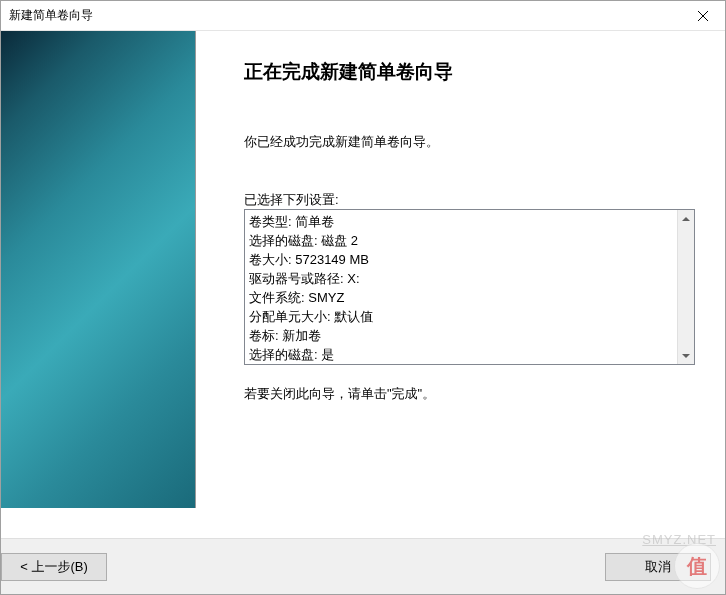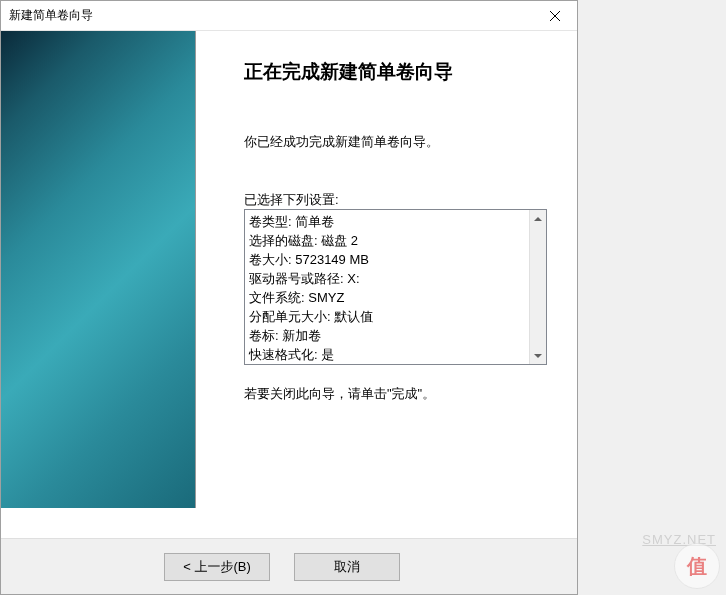--- a/index.html
+++ b/index.html
@@ -6,21 +6,21 @@
     body {
       font-family: "Microsoft YaHei", "Segoe UI", Tahoma, sans-serif;
       font-size: 12px;
       background: #f0f0f0;
       width: 726px;
       height: 595px;
       overflow: hidden;
       position: relative;
     }
     .window {
-      width: 578px;
+      width: 726px;
       height: 595px;
       background: #ffffff;
       border: 1px solid #a0a0a0;
       display: flex;
       flex-direction: column;
     }
     .titlebar {
       height: 30px;
       display: flex;
       align-items: center;
@@ -109,21 +109,21 @@
       font-size: 13px;
       color: #000;
       margin-top: 20px;
     }
     .footer {
       height: 56px;
       border-top: 1px solid #dfdfdf;
       background: #f0f0f0;
       display: flex;
       align-items: center;
-      justify-content: center;
+      justify-content: space-between;
       padding-right: 14px;
       gap: 8px;
       margin-top: 30px;
     }
     .btn {
       min-width: 106px;
       height: 28px;
       border: 1px solid #adadad;
       background: #e1e1e1;
       font-size: 13px;
@@ -180,21 +180,21 @@
       <div class="settings-label">已选择下列设置:</div>
       <div class="settings-box">
         <div class="settings-list">
           <div>卷类型: 简单卷</div>
           <div>选择的磁盘: 磁盘 2</div>
           <div>卷大小: 5723149 MB</div>
           <div>驱动器号或路径: X:</div>
           <div>文件系统: SMYZ</div>
           <div>分配单元大小: 默认值</div>
           <div>卷标: 新加卷</div>
-          <div>快速格式化: 是</div>
+          <div>选择的磁盘: 是</div>
         </div>
         <div class="scrollbar">
           <div class="scroll-arrow">
             <svg viewBox="0 0 8 8">
                 <path d="M0 6 L4 2 L8 6 Z"></path>
               </svg>
           </div>
           <div class="scroll-arrow">
             <svg viewBox="0 0 8 8">
                 <path d="M0 2 L4 6 L8 2 Z"></path>

